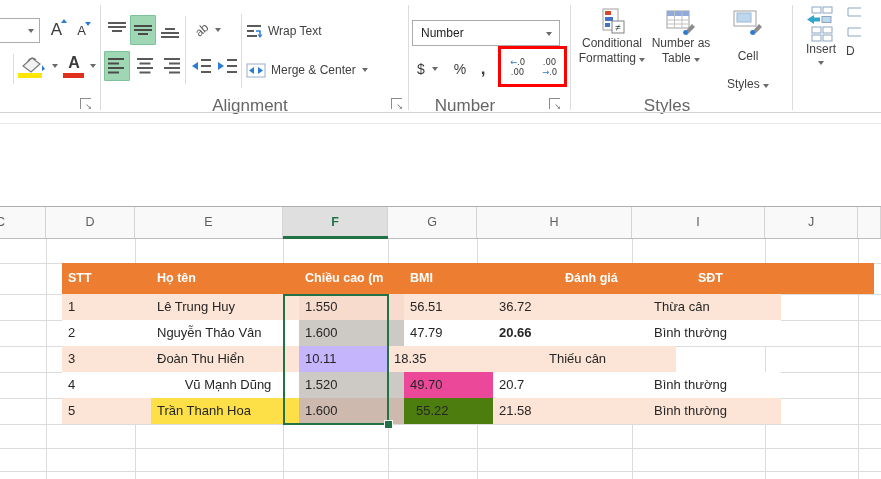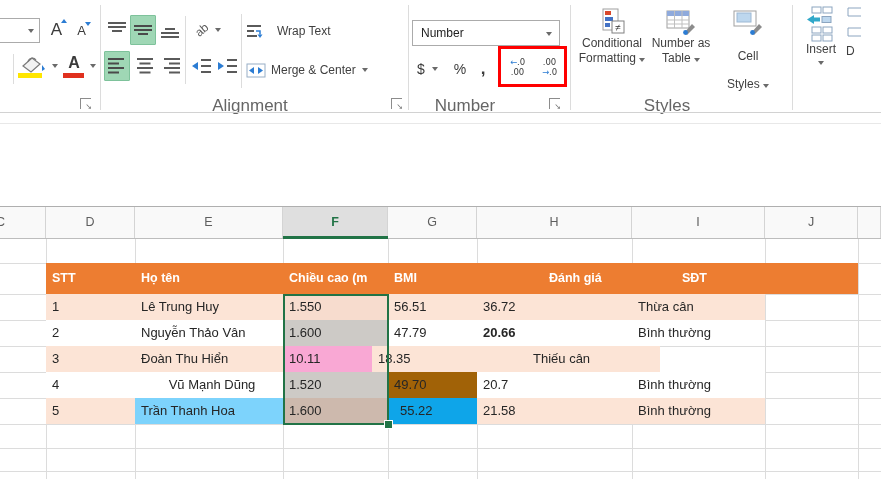--- a/index.html
+++ b/index.html
@@ -28,21 +28,21 @@
   .combo{position:absolute;background:#fff;border:1px solid #ABABAB;box-sizing:border-box}
   .redbox{position:absolute;border:3px solid #FF0000;box-sizing:border-box}
   
   #colheaders{position:absolute;left:0;top:206px;width:881px;height:33px;background:#F9F9F9;
       border-top:1px solid #AFAFAF;border-bottom:1px solid #BDBDBD;box-sizing:border-box}
   .colhdr{position:absolute;top:0;height:31px;line-height:31px;text-align:center;font-size:12.5px;
       color:#5E5E5E;border-right:1px solid #D4D4D4;box-sizing:border-box;overflow:hidden}
   .colhdr.sel{background:#DFDFDF;color:#217346;font-weight:bold}
   .gv{position:absolute;width:1px;background:#DCDCDC}
   .gh{position:absolute;height:1px;background:#DCDCDC}
-  #table-layer{position:absolute;left:46px;top:263px}
+  #table-layer{position:absolute;left:62px;top:263px}
   .thead{display:flex;height:31px}
   .hcell{color:#fff;font-weight:bold;font-size:12.5px;line-height:31px;padding-left:6px;
       box-sizing:border-box;white-space:nowrap;overflow:hidden}
   .trow{display:flex;height:26px}
   .dcell{font-size:13px;line-height:26px;color:#262626;padding-left:6px;box-sizing:border-box;
       white-space:nowrap;overflow:hidden}
   #sel-border{position:absolute;left:283px;top:294px;width:106px;height:131px;
       border:2px solid #217346;box-sizing:border-box;pointer-events:none}
   #fill-handle{position:absolute;left:384px;top:420px;width:7px;height:7px;background:#217346;border:1px solid #fff;box-sizing:content-box}
   .bars{display:block}
@@ -165,21 +165,21 @@
     <div class="vsep" style="left:241px;top:14px;height:74px"></div>
 
     <div class="btn" style="left:246px;top:18px;width:100px;height:26px;justify-content:flex-start">
       <svg width="17" height="17" viewBox="0 0 17 17">
         <rect x="1" y="2" width="14" height="2" fill="#5A5A5A"></rect>
           <rect x="1" y="7" width="7" height="2" fill="#5A5A5A"></rect>
           <rect x="1" y="12" width="10" height="2" fill="#5A5A5A"></rect>
         <path d="M10,8 h4 v3.5" fill="none" stroke="#2B7CD3" stroke-width="1.5"></path>
         <polygon points="14,15 11.5,11.5 16.5,11.5" fill="#2B7CD3"></polygon>
       </svg>
-      <span class="rtext" style="margin-left:14px">Wrap Text</span>
+      <span class="rtext" style="margin-left:5px">Wrap Text</span>
     </div>
 
     <div class="btn" style="left:246px;top:56px;width:156px;height:28px;justify-content:flex-start">
       <svg width="20" height="15" viewBox="0 0 20 15">
         <rect x="1" y="1" width="18" height="13" fill="#fff" stroke="#97AEC6"></rect>
         <polygon points="8,4 3,7.5 8,11" fill="#2B7CD3"></polygon>
         <polygon points="12,4 17,7.5 12,11" fill="#2B7CD3"></polygon>
       </svg>
       <span class="rtext" style="margin-left:5px">Merge &amp; Center</span>
       <span class="dd" style="margin-left:6px"></span>
@@ -342,39 +342,39 @@
         <div class="dcell" style="width: 148px; background: rgb(255, 255, 255);">Nguyễn Thảo Vân</div>
         <div class="dcell" style="width: 105px; background: rgb(205, 202, 198);">1.600</div>
         <div class="dcell" style="width: 89px; background: rgb(255, 255, 255);">47.79</div>
         <div class="dcell" style="width: 155px; background: rgb(255, 255, 255); font-weight: bold;">20.66</div>
         <div class="dcell" style="width: 133px; background: rgb(255, 255, 255);">Bình thường</div>
         <div class="dcell" style="width: 93px; background: transparent;"></div>
       </div>
       <div class="trow">
         <div class="dcell" style="width: 89px; background: rgb(252, 228, 214);">3</div>
         <div class="dcell" style="width: 148px; background: rgb(252, 228, 214);">Đoàn Thu Hiển</div>
-        <div class="dcell" style="width: 89px; background: #f9a8d4;">10.11</div>
+        <div class="dcell" style="width: 89px; background: #c4b5fd;">10.11</div>
         <div class="dcell" style="width: 155px; background: rgb(252, 228, 214);">18.35</div>
         <div class="dcell" style="width: 133px; background: rgb(252, 228, 214);">Thiếu cân</div>
         <div class="dcell" style="width: 93px; background: transparent;"></div>
       </div>
       <div class="trow">
         <div class="dcell" style="width: 89px; background: rgb(255, 255, 255);">4</div>
         <div class="dcell" style="width: 148px; background: rgb(255, 255, 255); text-align: center;">Vũ Mạnh Dũng</div>
         <div class="dcell" style="width: 105px; background: rgb(205, 202, 198);">1.520</div>
-        <div class="dcell" style="width: 89px; background: #a16207;">49.70</div>
+        <div class="dcell" style="width: 89px; background: #ec4899;">49.70</div>
         <div class="dcell" style="width: 155px; background: rgb(255, 255, 255);">20.7</div>
         <div class="dcell" style="width: 133px; background: rgb(255, 255, 255);">Bình thường</div>
         <div class="dcell" style="width: 93px; background: transparent;"></div>
       </div>
       <div class="trow">
         <div class="dcell" style="width: 89px; background: rgb(252, 228, 214);">5</div>
-        <div class="dcell" style="width: 148px; background: #7dd3fc;">Trần Thanh Hoa</div>
+        <div class="dcell" style="width: 148px; background: #fde047;">Trần Thanh Hoa</div>
         <div class="dcell" style="width: 105px; background: rgb(205, 185, 173);">1.600</div>
-        <div class="dcell" style="width: 89px; background: #0ea5e9; padding-left: 12px;">55.22</div>
+        <div class="dcell" style="width: 89px; background: #4d7c0f; padding-left: 12px;">55.22</div>
         <div class="dcell" style="width: 155px; background: rgb(252, 228, 214);">21.58</div>
         <div class="dcell" style="width: 133px; background: rgb(252, 228, 214);">Bình thường</div>
         <div class="dcell" style="width: 93px; background: transparent;"></div>
       </div>
     </div>
   <div id="sel-border" style="border-color: rgb(33, 115, 70);"></div>
   <div id="fill-handle" style="background: rgb(33, 115, 70);"></div>
 
 </div>
 

